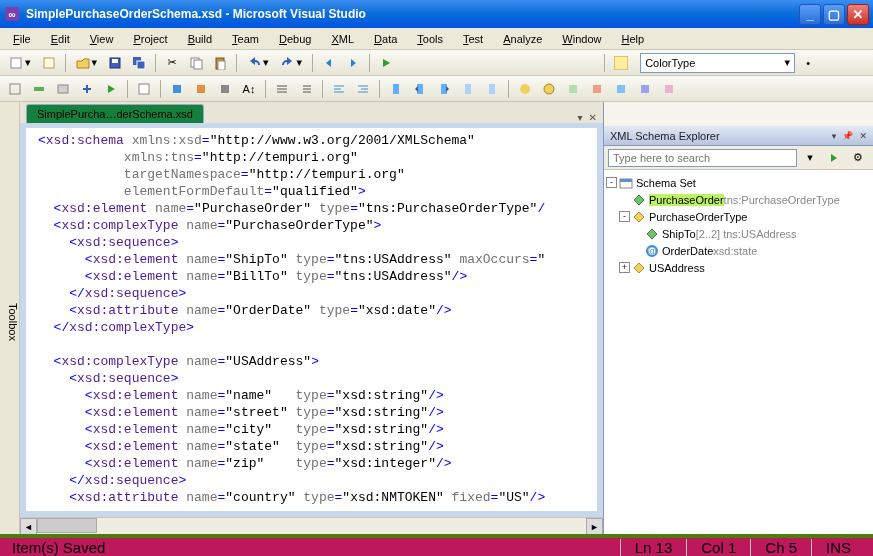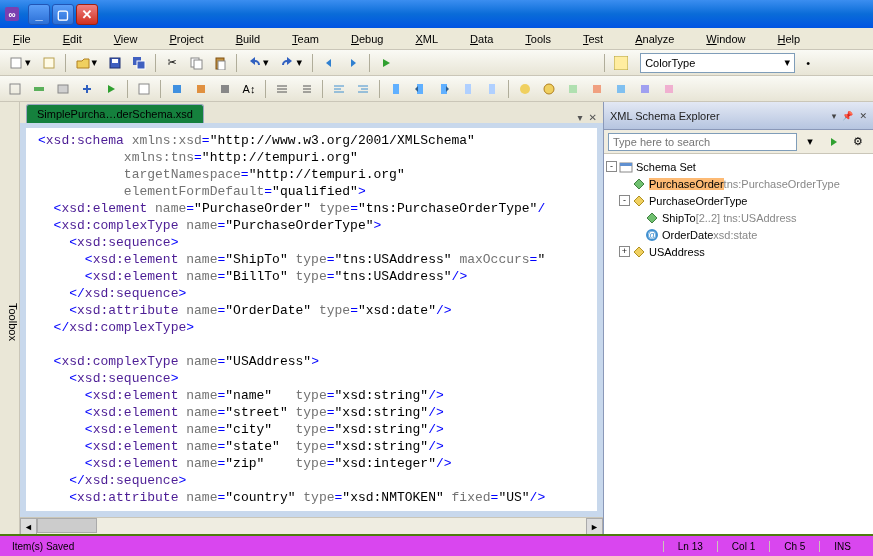--- a/index.html
+++ b/index.html
@@ -27,21 +27,21 @@
 .titlebar .title { flex: 1; }
 .titlebar .winbtn {
   width: 22px; height: 21px; margin-left: 2px;
   display: flex; align-items: center; justify-content: center;
   border-radius: 3px; font-weight: bold; font-family: Arial; font-size: 13px;
 }
 .winbtn.min, .winbtn.max { background: linear-gradient(#5a9ef8,#2b6fd6); border:1px solid #2155b5;}
 .winbtn.close { background: linear-gradient(#f08080,#d03020); border:1px solid #a02010;}
 .menubar {
   height: 22px; background: #ece9d8; display: flex; align-items: center;
-  padding: 0 6px; gap: 18px; border-bottom: 1px solid #cac6b8;
+  padding: 0 6px; gap: 6px; border-bottom: 1px solid #cac6b8;
 }
 .menuitem { padding: 2px 7px; cursor: default; }
 .menuitem u { text-decoration: underline; }
 .toolbar {
   height: 26px; background: linear-gradient(#fafaf5,#e8e5d6);
   display: flex; align-items: center; padding: 0 4px; gap: 2px;
   border-bottom: 1px solid #cac6b8;
 }
 .toolbar .sep { width: 1px; height: 18px; background: #b0ad9a; margin: 0 3px;}
 .tbtn {
@@ -81,54 +81,55 @@
 .c-blk{ color: #000000; }
 .scrollbar-h { height: 17px; background: #e8e5d6; border-top:1px solid #cac6b8; display:flex;}
 .sb-btn{width:17px;height:17px;background:#ddd;border:1px solid #aaa;display:inline-flex;align-items:center;justify-content:center;font-size:9px;}
 .sb-track{flex:1;background:#efede1;}
 .sb-thumb{width:60px;height:15px;background:#ccc;border:1px solid #aaa;margin-top:0;}
 .explorer {
   width: 270px; background: #f6f4ec; border-left: 1px solid #8a98b8;
   display: flex; flex-direction: column;
 }
 .explorer-title {
-  height: 28px; background: linear-gradient(#e3e8f4,#b6c5e0); display: flex; align-items: center;
-  padding: 0 6px; font-size: 11px; color: #222; border-bottom:1px solid #8a98b8;
+  height: 20px; background: linear-gradient(#e3e8f4,#b6c5e0); display: flex; align-items: center;
+  padding: 0 6px; font-size: 11px; color: #222; border-bottom:1px solid #8a98b8;margin-top:24px;
 }
 .explorer-title .ticons { margin-left: auto; display:flex; gap:6px; font-size:9px; color:#444;}
 .explorer-search {
   height: 24px; display: flex; align-items: center; padding: 10px 4px; gap: 2px;
   border-bottom: 1px solid #cac6b8; background:#f0ede0;
 }
 .searchbox { flex: 1; height: 18px; border: 1px solid #7f9db9; padding: 0 4px; font-size: 11px; color:#777; background:white;}
 .tree { flex: 1; background: white; padding: 4px 2px; font-size: 11px; overflow:auto;}
 .tree .trow { display: flex; align-items: center; height: 17px; white-space: nowrap;}
 .tree .toggle { width: 11px; height: 11px; border:1px solid #888; font-size:9px; line-height:9px; text-align:center; margin-right:2px; background:white; color:#222;}
 .tree .spacer { display:inline-block; width:13px;}
 .tree .ticon { width:14px; height:14px; margin-right:3px; display:inline-flex; align-items:center; justify-content:center; font-size:10px;}
 .tree .gray { color: #888; }
-.tree .trow.sel .lbl { background: #fdba74; }
+.tree .trow.sel .lbl { background: #bef264; }
 .statusbar {
-  height: 22px; background: #d946ef; border-top: 2px solid #4d7c0f;
-  display: flex; align-items: center; padding: 0 8px; font-size: 10px;
+  height: 22px; background: #be185d; border-top: 4px solid #4d7c0f;
+  display: flex; align-items: center; padding: 0 8px; font-size: 15px;
 }
 .statusbar .cell { padding: 0 14px; border-left:1px solid #cac6b8; }
 .statusbar .first { flex:1; border:none; padding-left:4px;}
 svg { display: block; }
 </style>
 </head>
 <body>
 
 <div class="titlebar">
   <span class="icon">
     <svg width="16" height="16">
         <rect x="1" y="1" width="14" height="14" fill="#7a3fb0" rx="2"></rect>
         <text x="8" y="12" font-size="10" fill="white" text-anchor="middle" font-weight="bold">∞</text>
       </svg>
   </span>
+  <span class="title">SimplePurchaseOrderSchema.xsd - Microsoft Visual Studio</span>
   <span class="winbtn min">_</span>
   <span class="winbtn max">▢</span>
   <span class="winbtn close">✕</span>
 </div>
 
 <div class="menubar" id="menubar">
     <span class="menuitem"><u>F</u>ile</span>
     <span class="menuitem"><u>E</u>dit</span>
     <span class="menuitem"><u>V</u>iew</span>
     <span class="menuitem"><u>P</u>roject</span>

